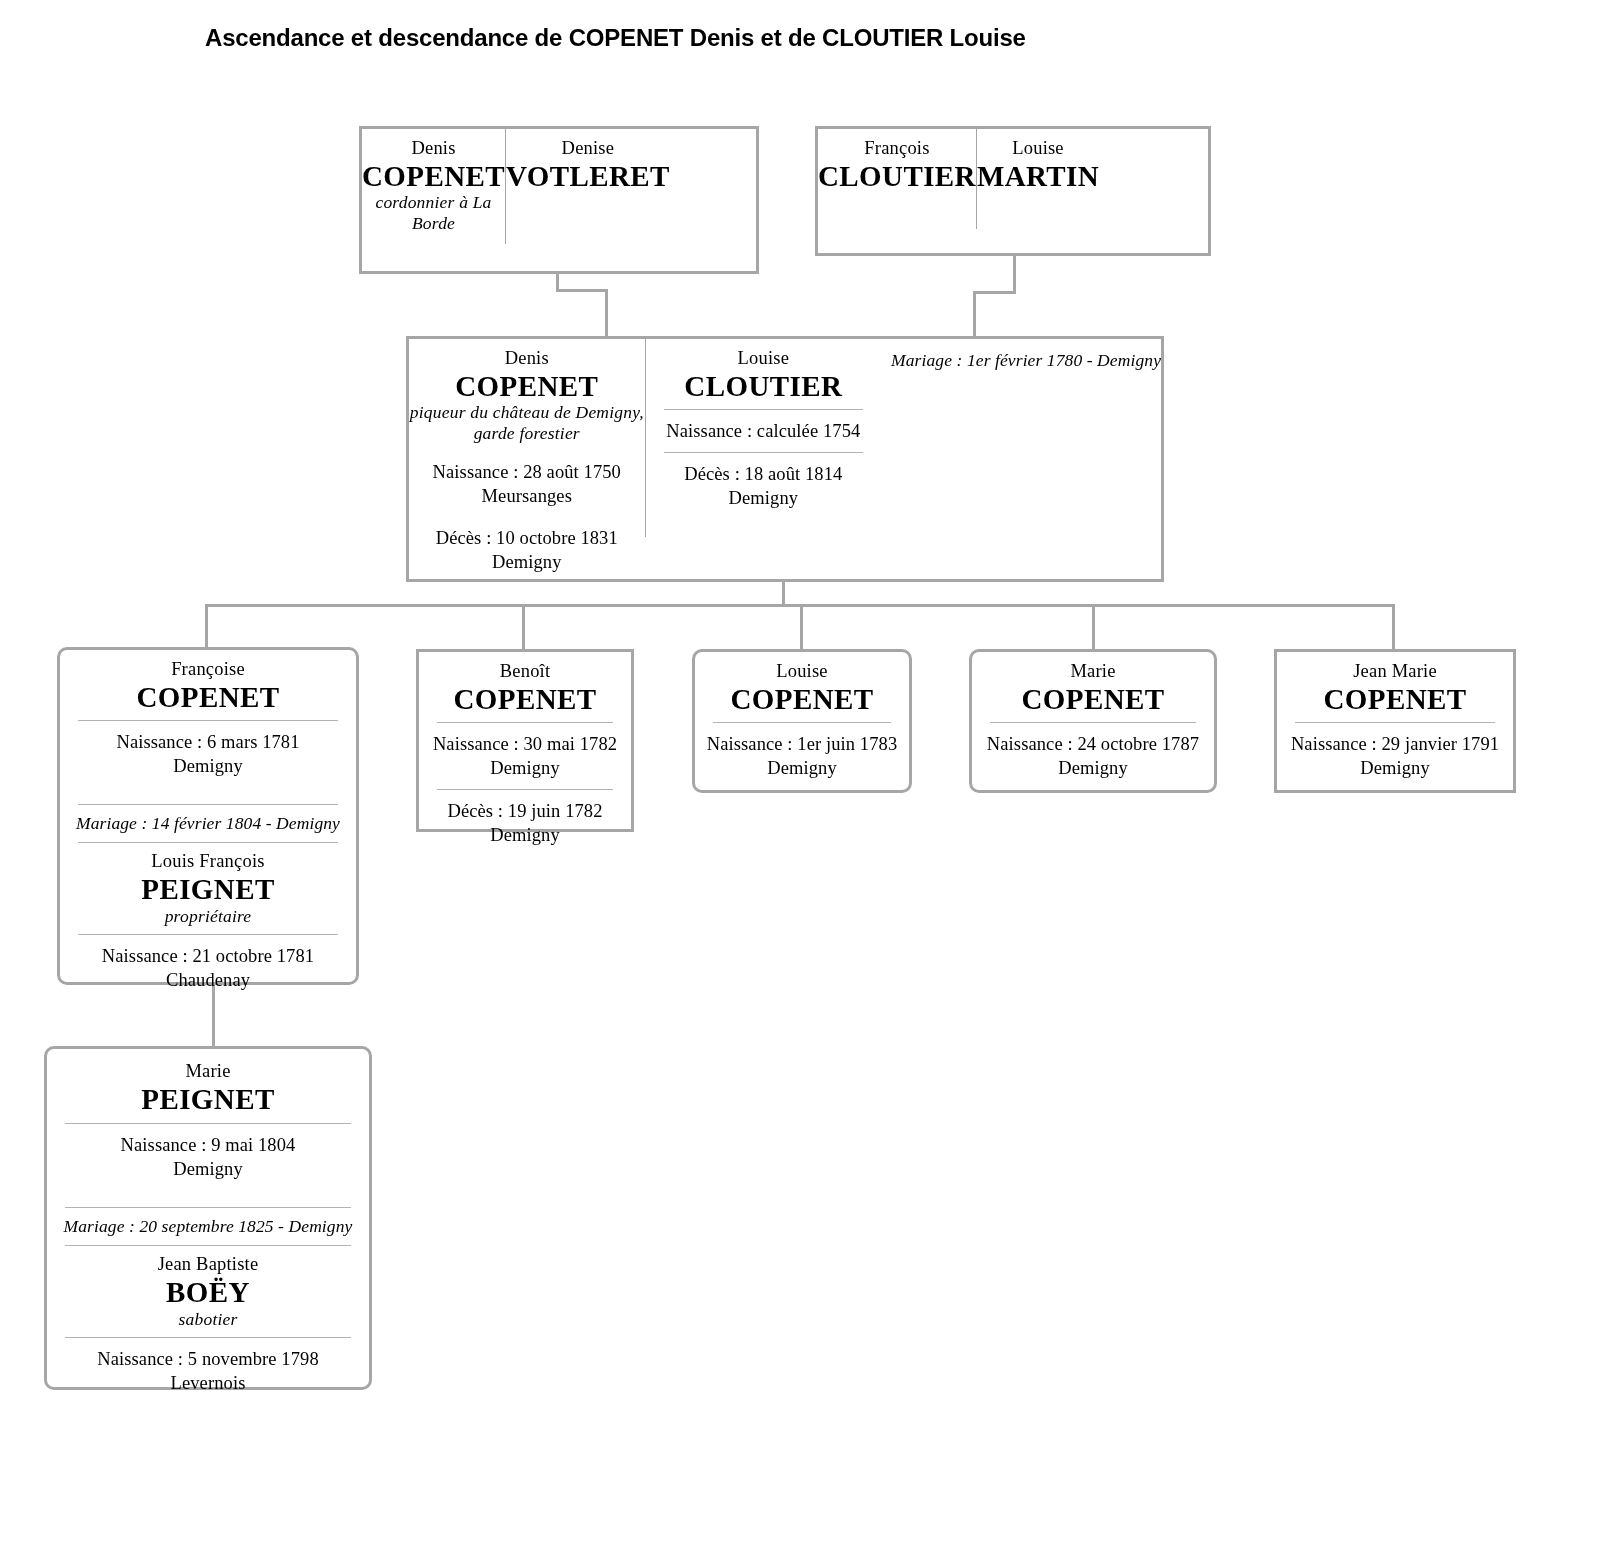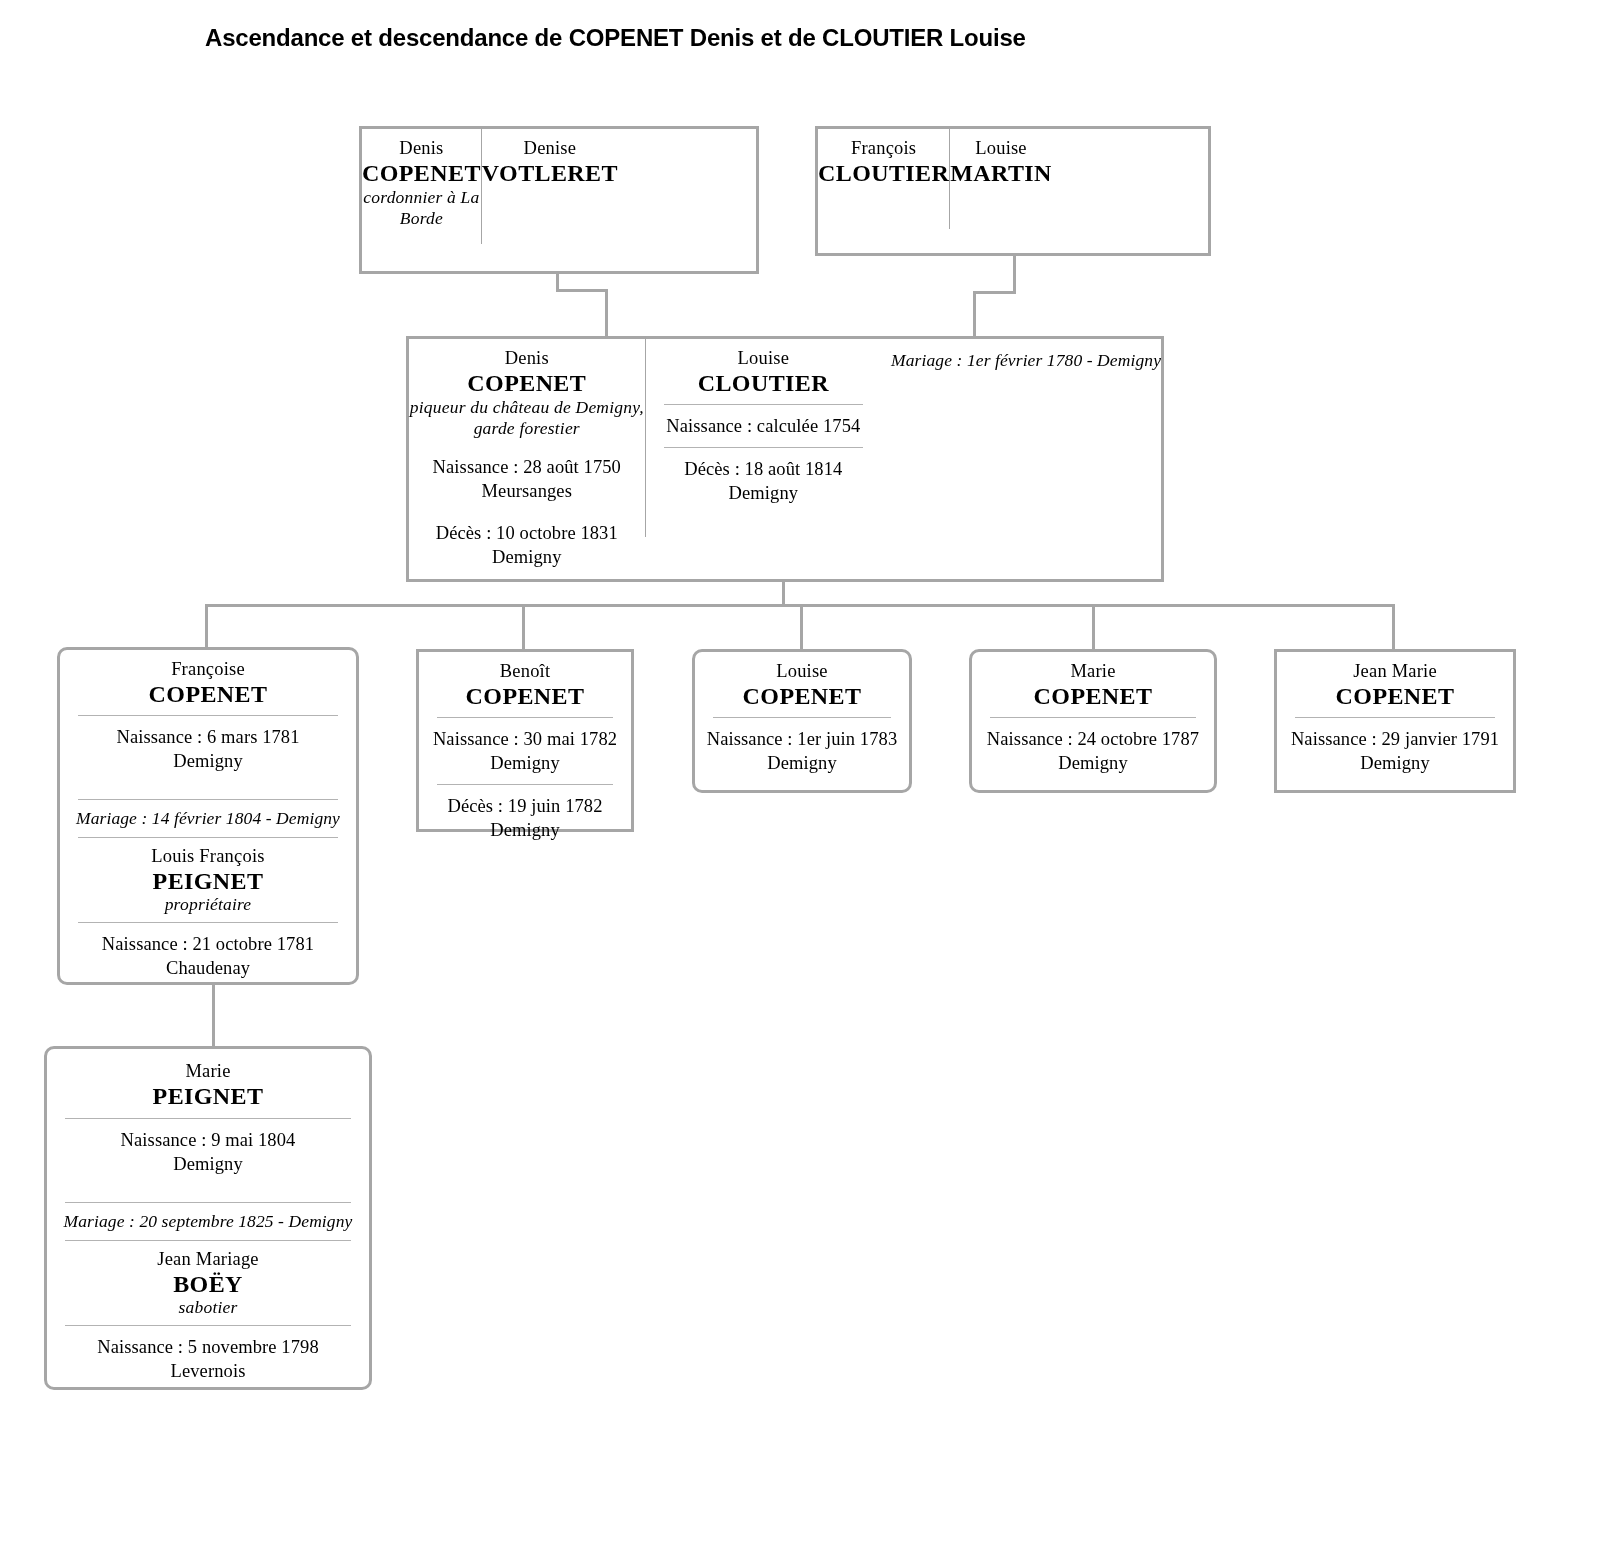--- a/index.html
+++ b/index.html
@@ -36,21 +36,21 @@
 
   
   .couple{display:flex;flex-direction:row;}
   .couple-row{display:flex;flex:1;}
   .half{flex:1;display:flex;flex-direction:column;align-items:stretch;}
   .half.left{border-right:1px solid #a6a6a6;}
   .divider{height:1px;background:#b3b3b3;margin:0 18px;}
   .divider.full{margin:0;}
 
   .given{font-size:18.5px;text-align:center;line-height:1.18;letter-spacing:.2px;}
-  .surname{font-size:24px;font-weight:bold;text-align:center;line-height:1.12;letter-spacing:.4px;}
+  .surname{font-size:29px;font-weight:bold;text-align:center;line-height:1.12;letter-spacing:.4px;}
   .occ{font-size:17.5px;font-style:italic;text-align:center;line-height:1.2;letter-spacing:.2px;}
   .fact{font-size:18.5px;text-align:center;line-height:1.3;letter-spacing:.1px;}
   .marr{font-size:17.5px;font-style:italic;text-align:center;line-height:1.25;letter-spacing:.1px;}
 
   .pad-t{padding-top:9px;}
   .pad-b{padding-bottom:9px;}
   .fill{flex:1;}
 
   
 
@@ -257,21 +257,21 @@
     <div class="surname">PEIGNET</div>
     <div class="divider" style="margin-top:8px;"></div>
     <div class="fact pad-t" style="padding-bottom:26px;">
       <div>Naissance : 9 mai 1804</div>
       <div>Demigny</div>
     </div>
     <div class="divider"></div>
     <div class="marr" style="padding:8px 0 7px;">Mariage : 20 septembre 1825 - Demigny</div>
     <div class="divider"></div>
     <div class="pad-t" style="padding-top:8px;"></div>
-    <div class="given">Jean Mariage</div>
+    <div class="given">Jean Baptiste</div>
     <div class="surname">BOËY</div>
     <div class="occ">sabotier</div>
     <div class="divider" style="margin-top:7px;"></div>
     <div class="fact pad-t">
       <div>Naissance : 5 novembre 1798</div>
       <div>Levernois</div>
     </div>
   </div>
 
 </div>

